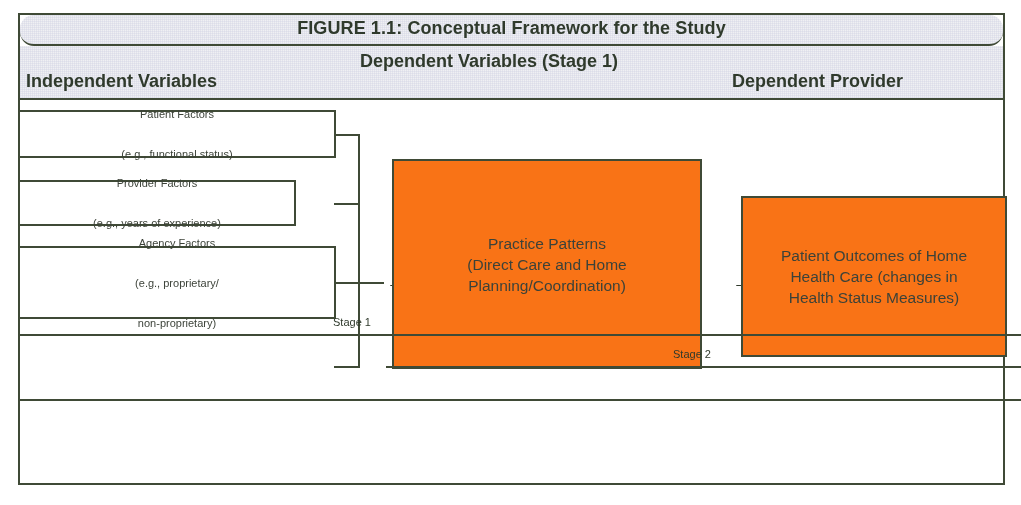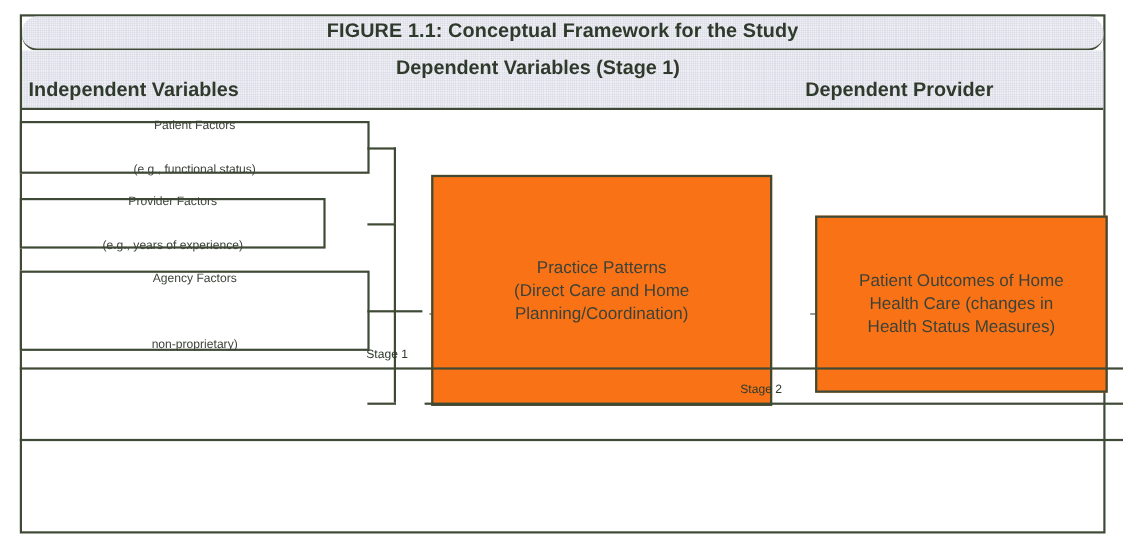--- a/index.html
+++ b/index.html
@@ -114,21 +114,21 @@
       <div class="fbox" id="fbox-2">
         <span>
           <span>Provider Factors</span><br>
           <span>(e.g., years of experience)</span>
         </span>
       </div>
 
       <div class="fbox" id="fbox-3">
         <span>
           <span>Agency Factors</span><br>
-          <br>
+          <span>(e.g., proprietary/</span><br>
           <span>non-proprietary)</span>
         </span>
       </div>
 
 
       <div class="stub" id="stub-1"></div>
       <div class="stub" id="stub-2"></div>
       <div class="stub" id="stub-3"></div>
       <div class="stub" id="stub-4"></div>
       <div class="spine" id="spine-a"></div>

